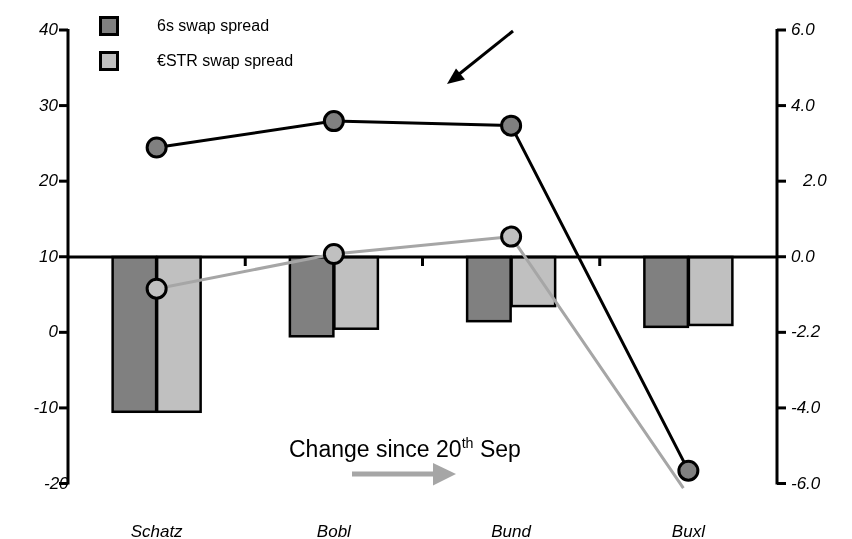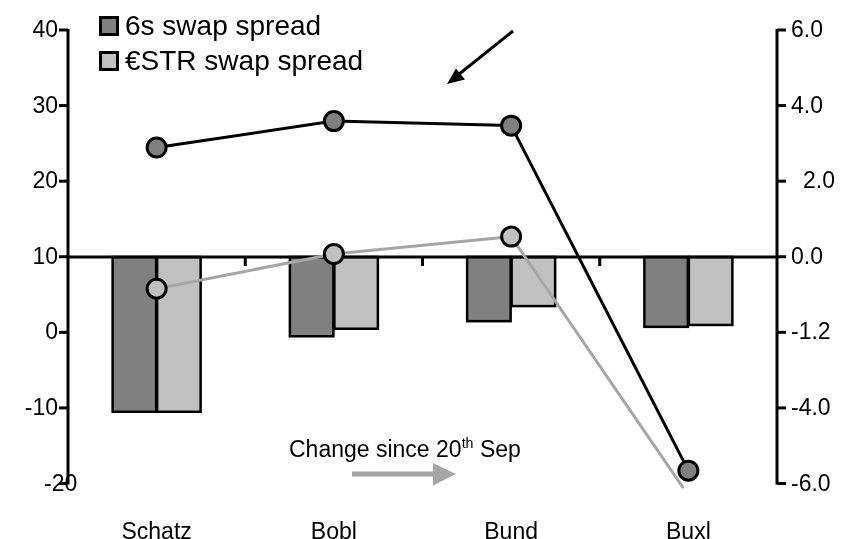--- a/index.html
+++ b/index.html
@@ -7,33 +7,33 @@
   .stage {
     position: relative;
     width: 852px;
     height: 539px;
     background: #ffffff;
     font-family: "Liberation Sans", sans-serif;
     color: #000000;
     overflow: hidden;
   }
   .stage svg { position: absolute; left: 0; top: 0; }
-  .lbl { position: absolute; font-size: 23px; line-height: 25px; white-space: nowrap; }
+  .lbl { position: absolute; font-size: 17px; line-height: 25px; white-space: nowrap; font-style: italic; }
   .axis-lbl-left { width: 58px; text-align: right; }
   .axis-lbl-right { text-align: left; }
   .cat-lbl { transform: translateX(-50%); text-align: center; margin-top: 17px; }
   .legend { position: absolute; left: 99px; top: 12px; }
   .legend-row { display: flex; align-items: center; height: 27px; margin-bottom: 8px; }
   .legend-swatch {
     width: 20px; height: 20px;
     border: 3px solid #000;
     margin-right: 6px;
     flex: 0 0 auto;
   }
-  .legend-label { font-size: 28px; }
+  .legend-label { font-size: 16px; margin-left: 32px; }
   .anno-curve {
     position: absolute; left: 519px; top: 12px;
     font-size: 24px; line-height: 28px; white-space: nowrap;
   }
   .anno-change {
     position: absolute; left: 289px; top: 435px;
     font-size: 23px; white-space: nowrap;
   }
   .anno-change sup { font-size: 62%; vertical-align: super; }
 </style>
@@ -107,21 +107,21 @@
   <div id="labels">
       <div class="lbl axis-lbl-left" style="left: 0px; top: 17px;">40</div>
       <div class="lbl axis-lbl-right" style="left: 791px; top: 17px;">6.0</div>
       <div class="lbl axis-lbl-left" style="left: 0px; top: 92.5833px;">30</div>
       <div class="lbl axis-lbl-right" style="left: 791px; top: 92.5833px;">4.0</div>
       <div class="lbl axis-lbl-left" style="left: 0px; top: 168.167px;">20</div>
       <div class="lbl axis-lbl-right" style="left: 791px; top: 168.167px; margin-left: 12px;">2.0</div>
       <div class="lbl axis-lbl-left" style="left: 0px; top: 243.75px; text-align: right;">10</div>
       <div class="lbl axis-lbl-right" style="left: 791px; top: 243.75px;">0.0</div>
       <div class="lbl axis-lbl-left" style="left: 0px; top: 319.333px;">0</div>
-      <div class="lbl axis-lbl-right" style="left: 791px; top: 319.333px;">-1.2</div>
+      <div class="lbl axis-lbl-right" style="left: 791px; top: 319.333px;">-2.2</div>
       <div class="lbl axis-lbl-left" style="left: 0px; top: 394.917px;">-10</div>
       <div class="lbl axis-lbl-right" style="left: 791px; top: 394.917px;">-4.0</div>
       <div class="lbl axis-lbl-left" style="left: 0px; top: 470.5px; padding-left: 44px;">-20</div>
       <div class="lbl axis-lbl-right" style="left: 791px; top: 470.5px;">-6.0</div>
       <div class="lbl cat-lbl" style="left: 156.625px; top: 502px;">Schatz</div>
       <div class="lbl cat-lbl" style="left: 333.875px; top: 502px;">Bobl</div>
       <div class="lbl cat-lbl" style="left: 511.125px; top: 502px;">Bund</div>
       <div class="lbl cat-lbl" style="left: 688.375px; top: 502px;">Buxl</div>
     </div>
 </div>

